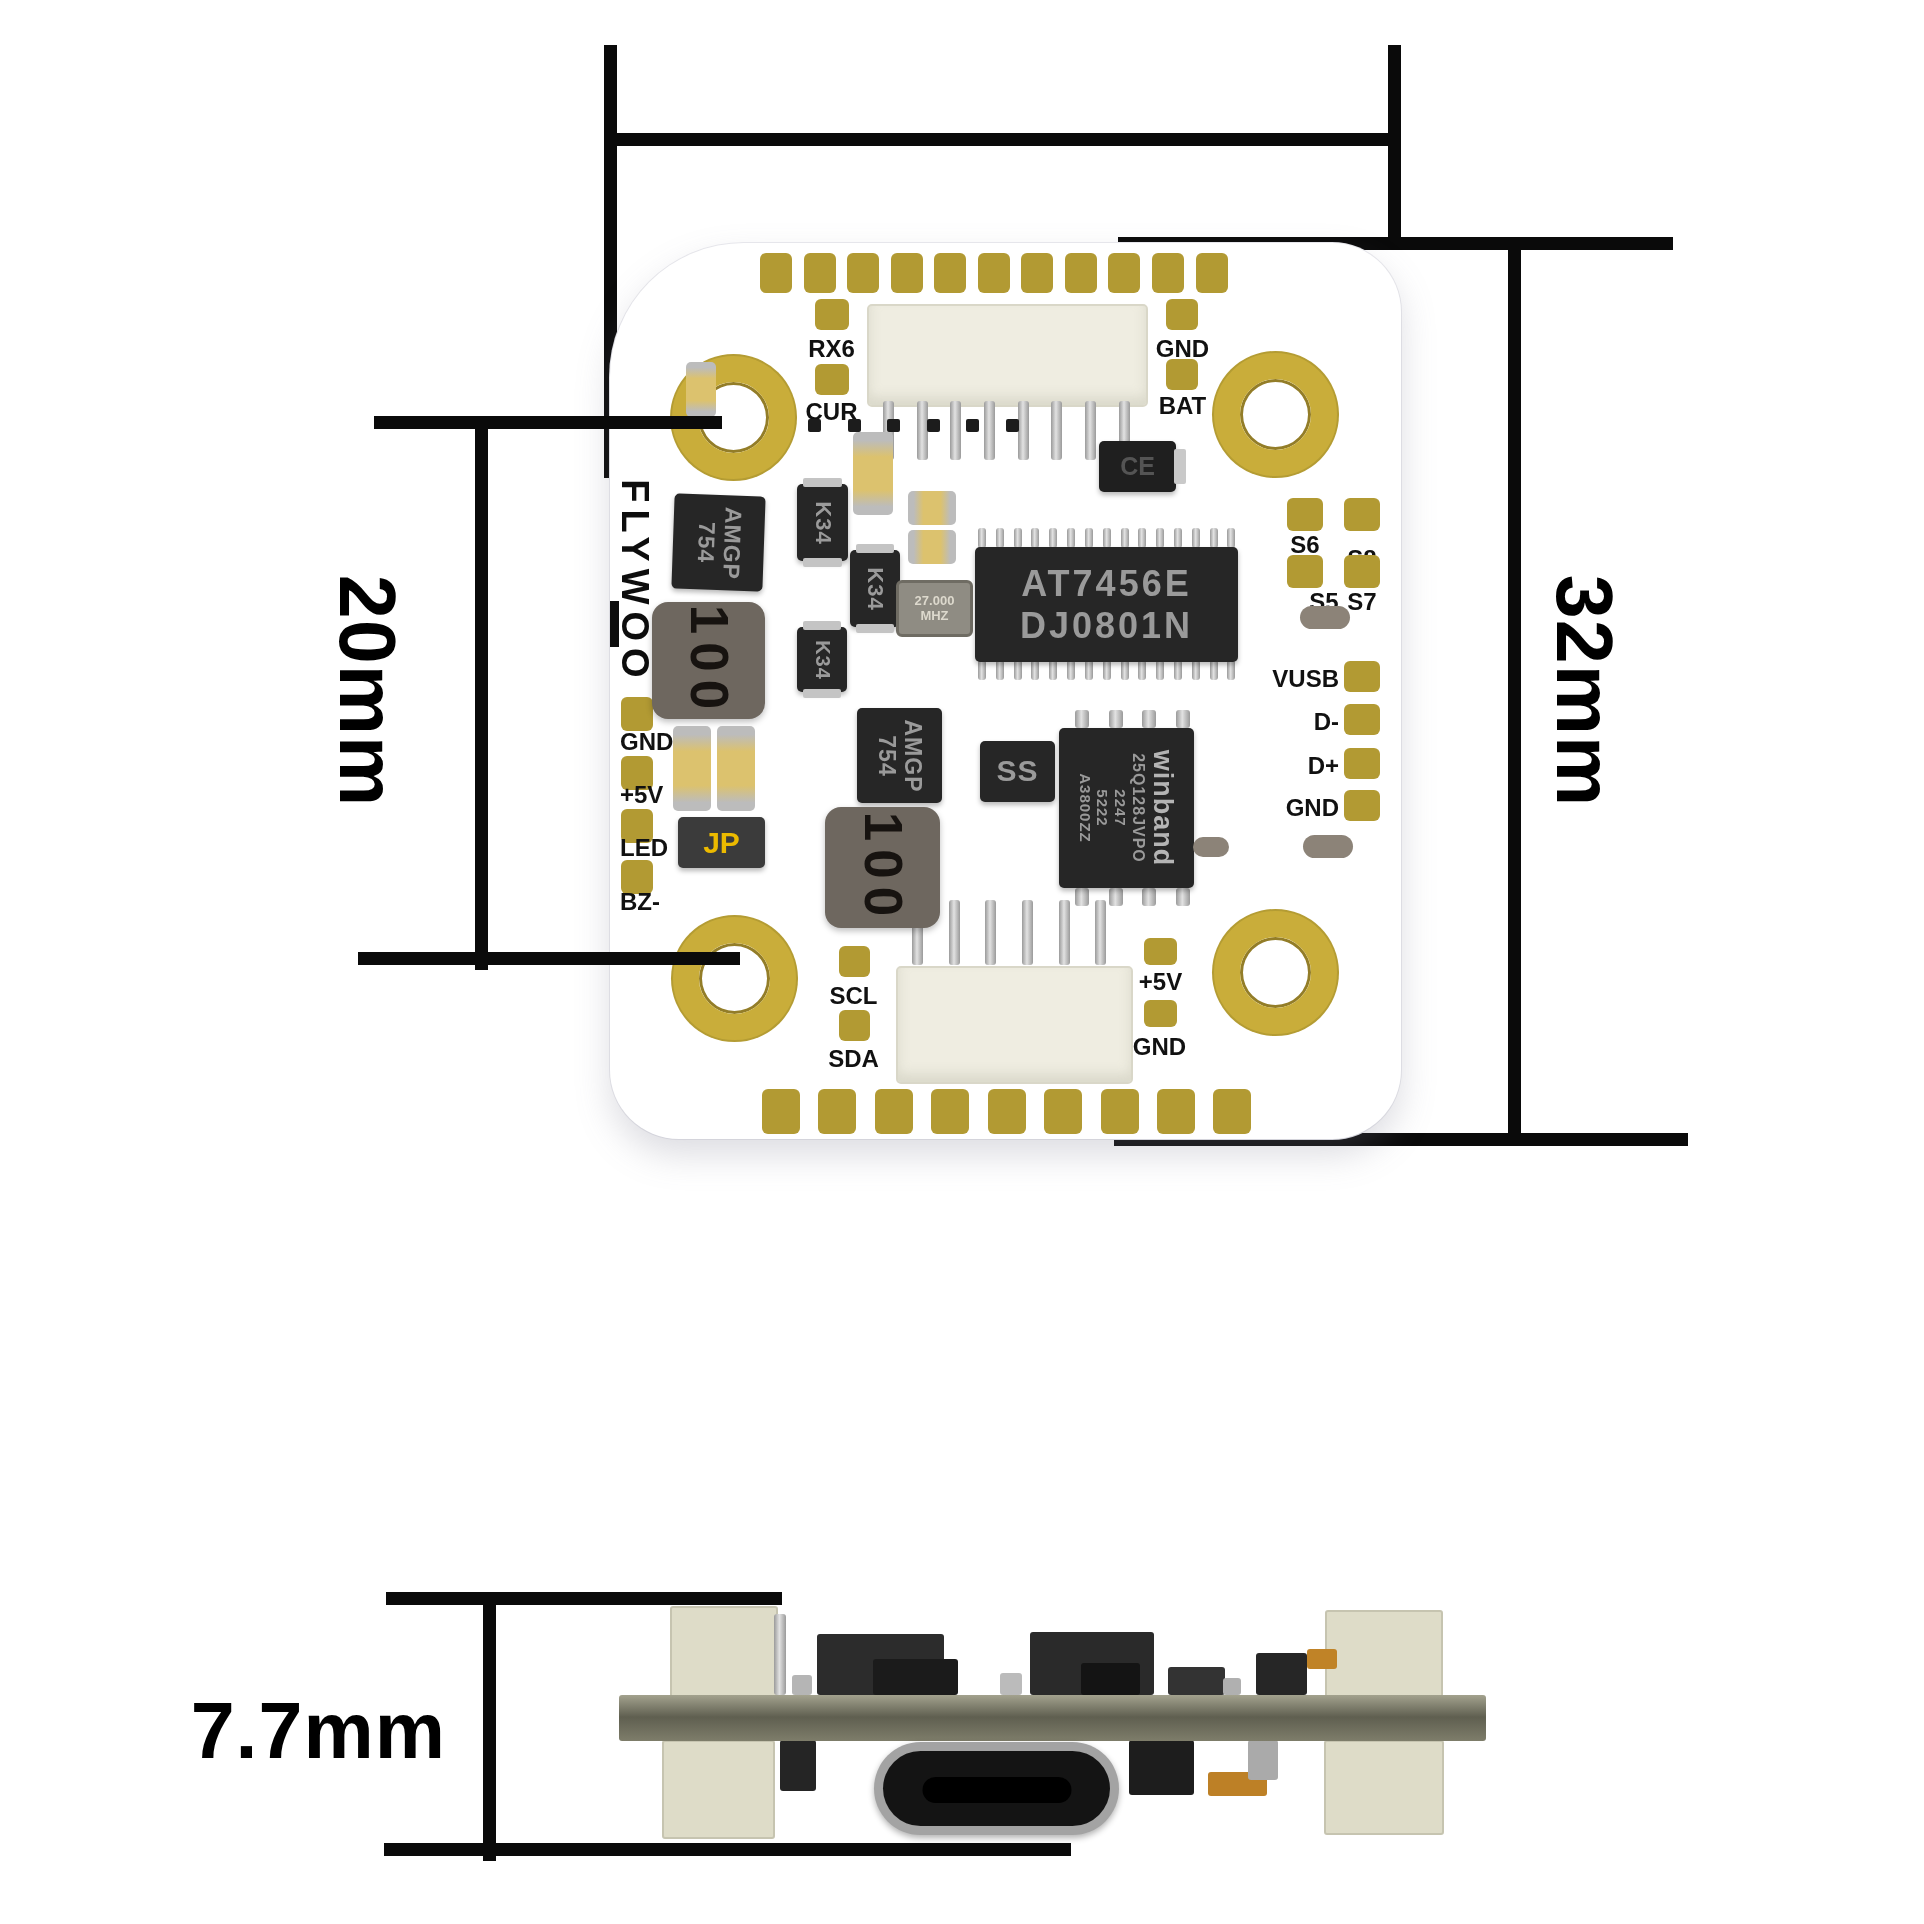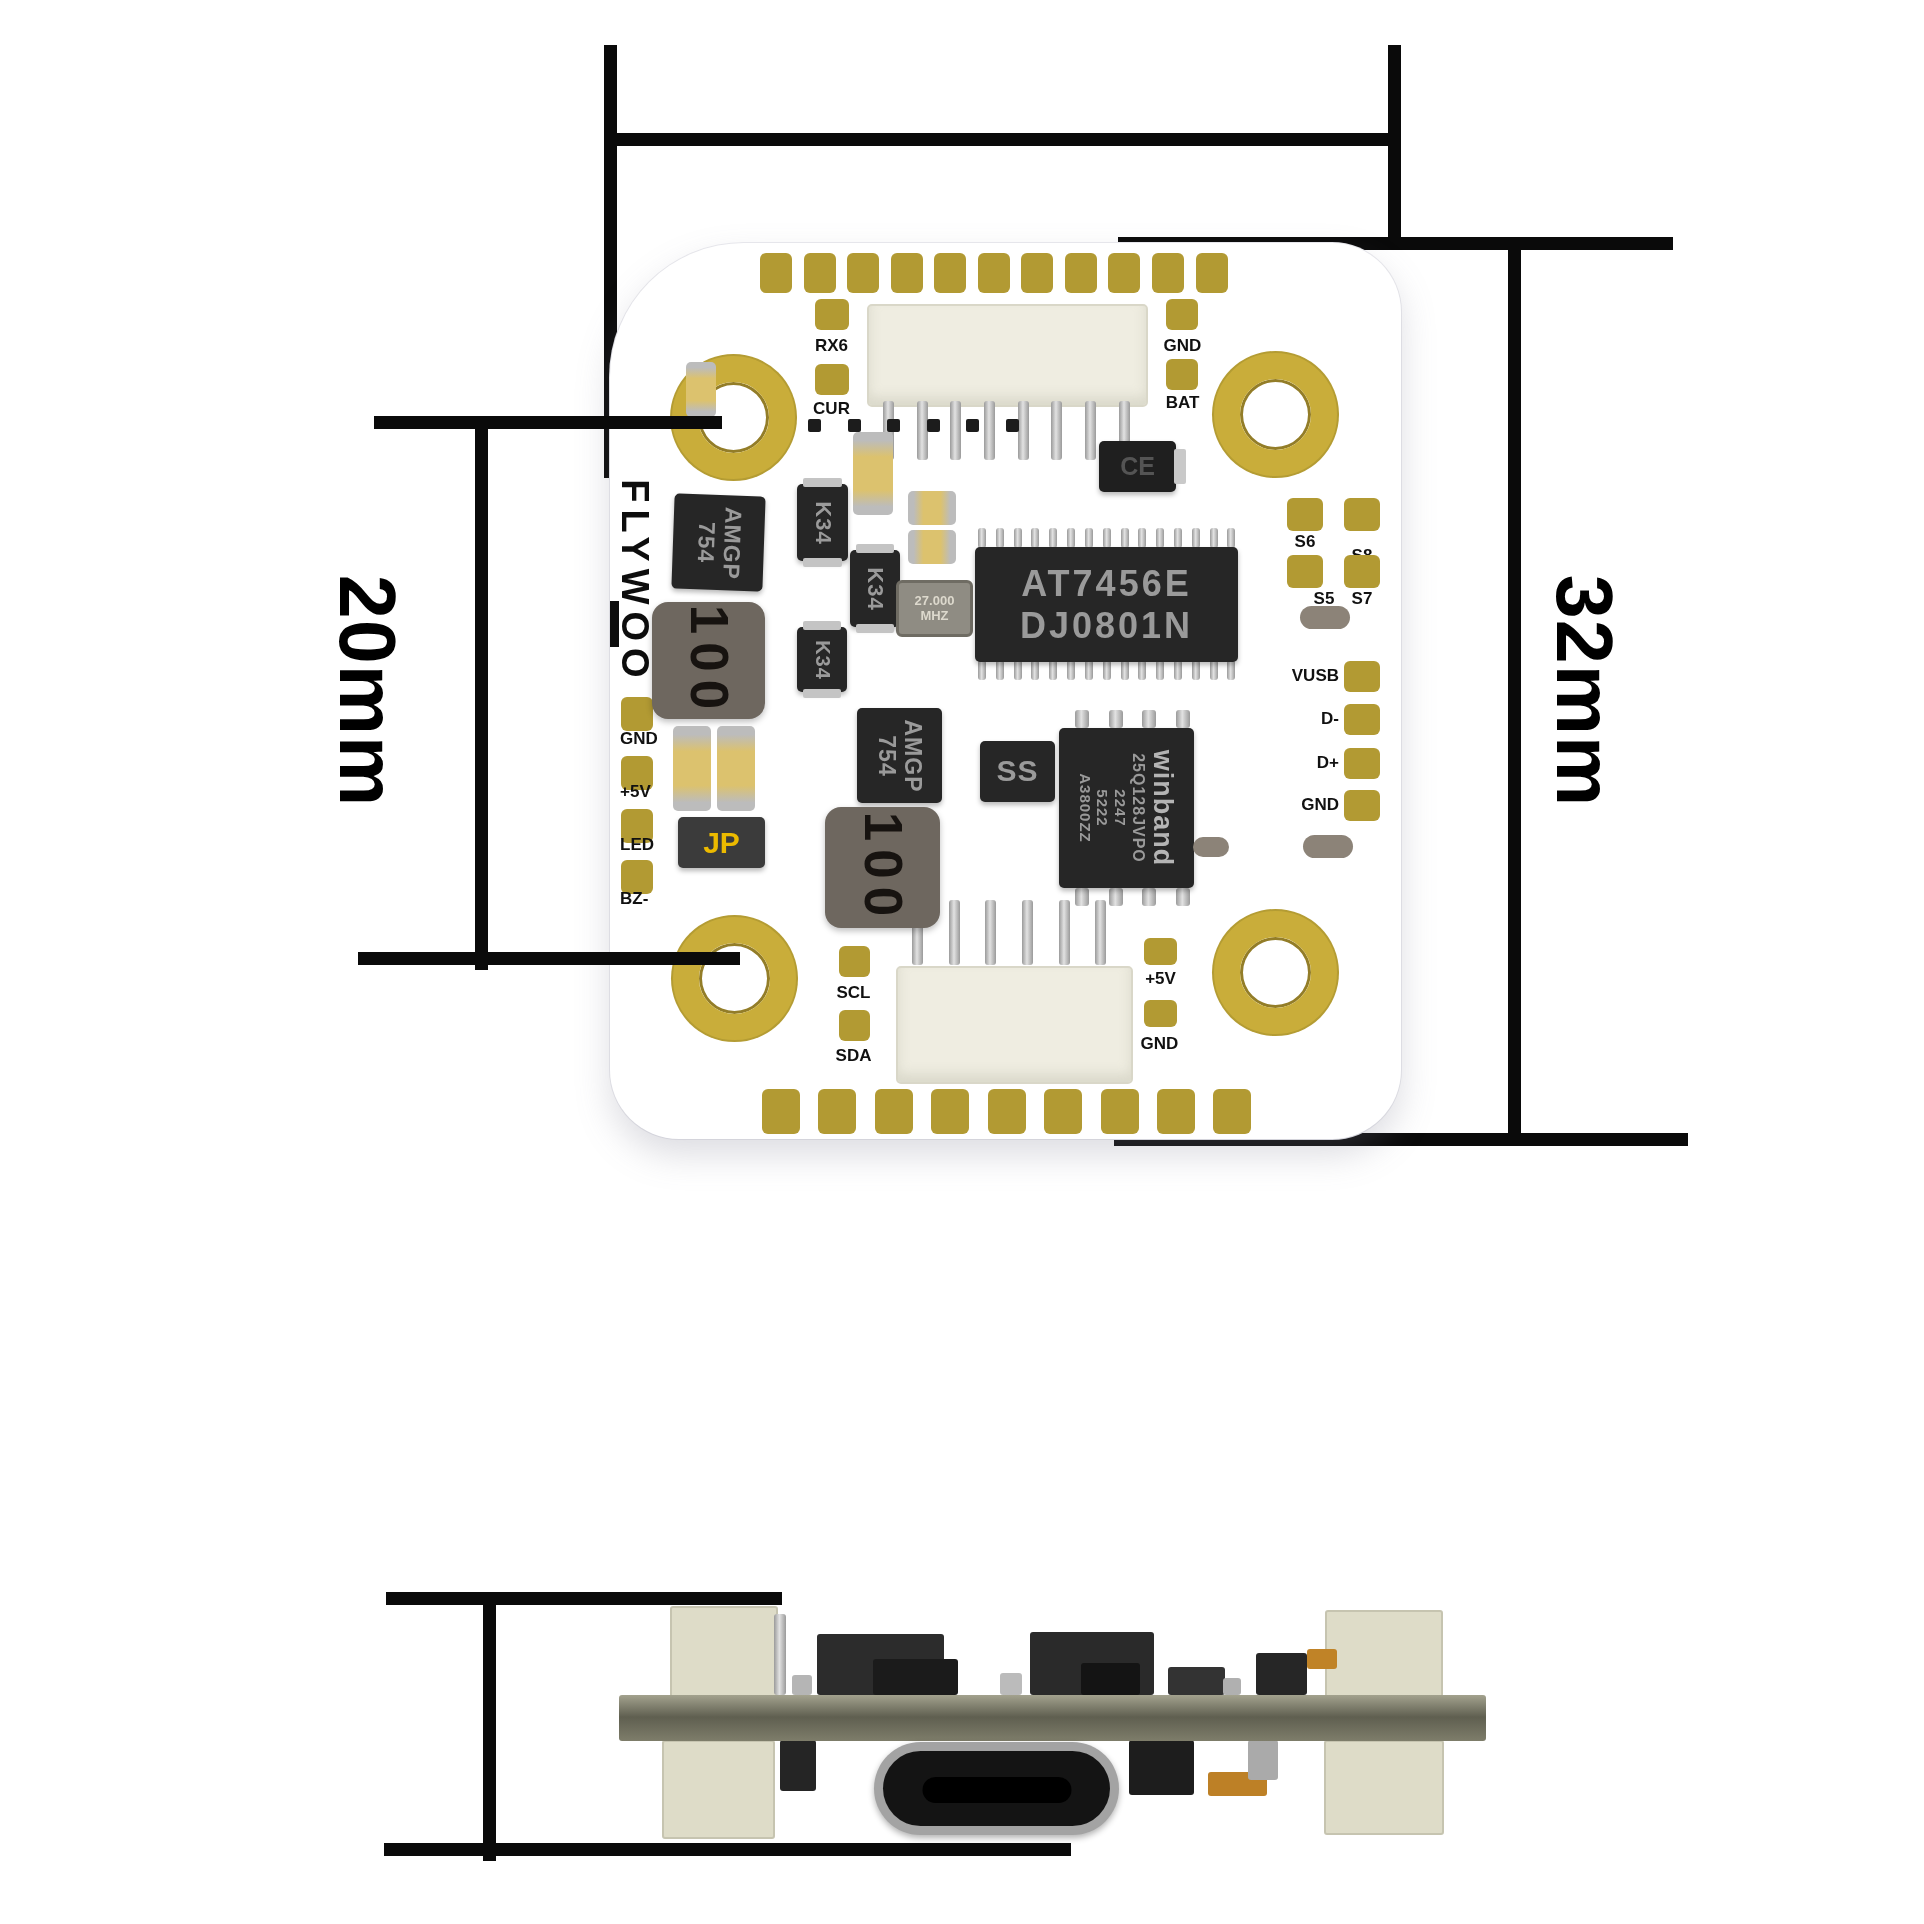--- a/index.html
+++ b/index.html
@@ -11,21 +11,21 @@
   .dlabel{position:absolute;font-size:79px;font-weight:600;color:#000;letter-spacing:1px;white-space:nowrap;}
   .dlabel.rot{transform:translate(-50%,-50%) rotate(90deg);text-align:center;}
   
   .pcb{position:absolute;left:610px;top:243px;width:791px;height:896px;background:#ffffff;
        border-radius:134px 69px 69px 69px;
        box-shadow:0 16px 34px rgba(120,120,138,.25), 0 0 0 1px #ececf0;}
   .pad{position:absolute;width:32px;height:40px;background:#b29a33;border-radius:6px;}
   .row{position:absolute;}
   .ring{position:absolute;width:71px;height:71px;background:#fff;border:26px solid #c9ad3a;border-radius:50%;
         box-shadow:inset 0 0 0 3px #937d28, 0 0 0 2px #b49c33;}
-  .slabel{position:absolute;font-weight:700;font-size:17px;color:#111;line-height:1;}
+  .slabel{position:absolute;font-weight:700;font-size:24px;color:#111;line-height:1;}
   .center{text-align:center;}
   .right{text-align:right;}
   .conn{position:absolute;background:#efede1;border:2px solid #d9d7c8;border-radius:5px;
         box-shadow:inset 0 -8px 12px rgba(160,158,140,.25);}
   .pin{position:absolute;background:linear-gradient(90deg,#9a9a9a,#e2e2e2 45%,#9a9a9a);border-radius:3px;}
   .chip{position:absolute;background:#262626;border-radius:5px;box-shadow:0 3px 5px rgba(0,0,0,.28);}
   .vtext{position:absolute;left:50%;top:50%;transform:translate(-50%,-50%) rotate(90deg);
          display:flex;flex-direction:column;align-items:center;justify-content:center;white-space:nowrap;}
   .chiptext{color:#9a9a9a;line-height:1.15;letter-spacing:1px;font-weight:700;}
   .k34::before,.k34::after{content:"";position:absolute;left:6px;right:6px;height:9px;background:#c4c4c4;border-radius:2px;}
@@ -318,18 +318,19 @@
     <div class="sv-chip" style="left:594px;top:188px;width:59px;height:24px;background:#bd8026;z-index:2;"></div>
     <div class="sv-chip" style="left:634px;top:156px;width:30px;height:40px;background:#aaaaaa;z-index:2;"></div>
 
     <div class="usb" style="left:260px;top:158px;width:245px;height:93px;">
       <div class="body">
         <div class="slot"></div>
       </div>
     </div>
   </div>
 
+  <div class="dlabel right" style="left:109px;top:1685px;width:337px;">7.7mm</div>
   <div class="dline" style="left:483px;top:1592px;width:13px;height:269px;z-index:12;"></div>
   <div class="dline" style="left:386px;top:1592px;width:396px;height:13px;z-index:12;"></div>
   <div class="dline" style="left:384px;top:1843px;width:687px;height:13px;z-index:12;"></div>
 
 </div>
 
 
 </body></html>

